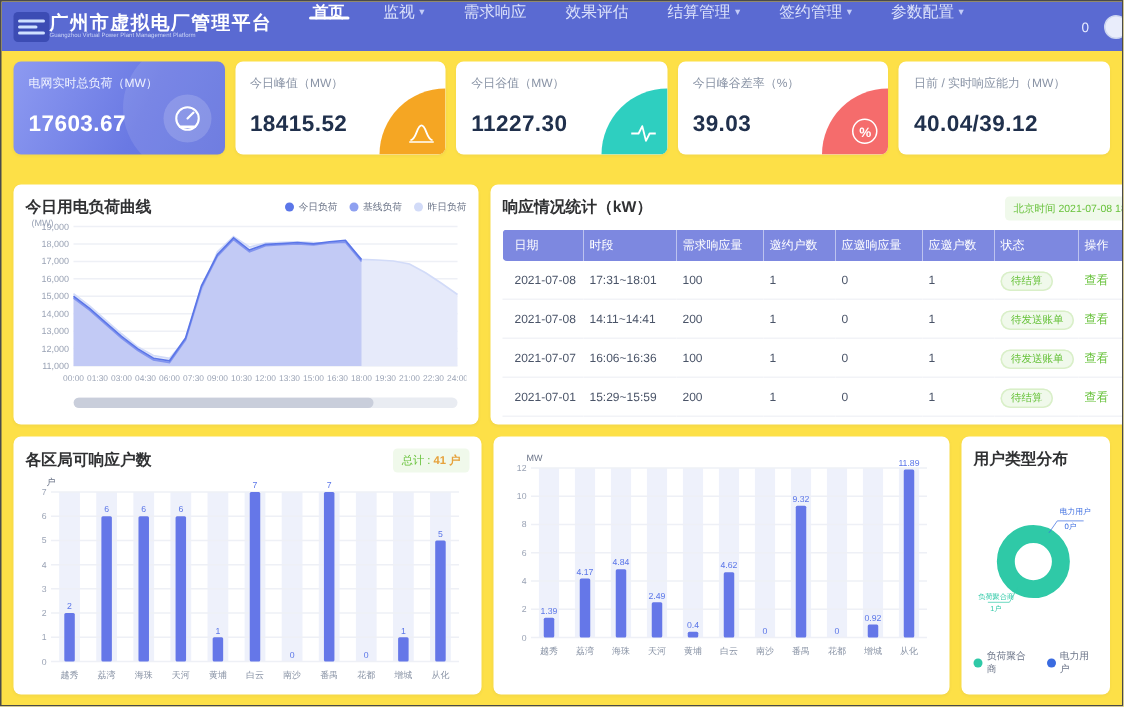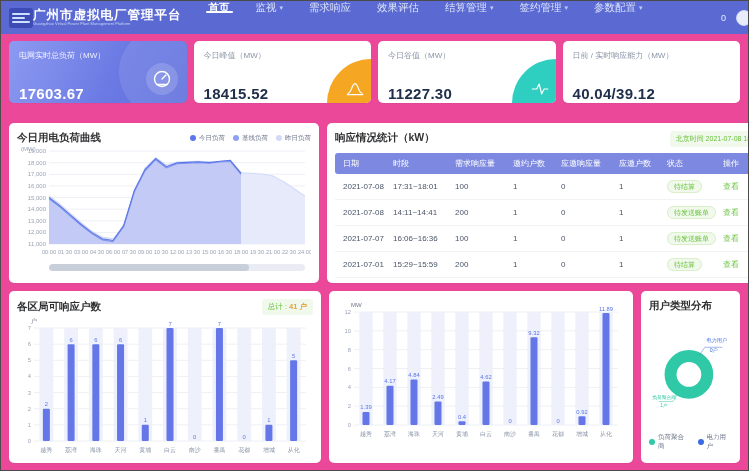--- a/index.html
+++ b/index.html
@@ -2,21 +2,21 @@
 <html><head>
 <meta charset="utf-8">
 <style>
   :root{
     --nav-bg:#5a6ad2; --accent:#5b76e8; --bar:#6577e8; --teal:#2fc9a7; --blue:#3a6be0;
     --green:#67c23a; --green-bg:#f0f9eb; --orange:#e6a23c; --red:#f56c6c; --amber:#f5a623;
     --txt:#303133; --muted:#8a94a6; --tick:#9aa3b5; --grid:#eef0f6; --band:#eef1fb;
   }
   *{box-sizing:border-box;margin:0;padding:0;font-family:"Liberation Sans","DejaVu Sans",sans-serif;}
   html,body{background:#fff;}
-  .window{width:749px;height:471px;border:1px solid #4a4a4a;background:#ec4899;overflow:hidden;position:relative;}
+  .window{width:749px;height:471px;border:1px solid #4a4a4a;background:#fde047;overflow:hidden;position:relative;}
   
   .topnav{height:33px;background:var(--nav-bg);display:flex;align-items:center;padding:0 8px;position:relative;}
   .logo{display:flex;align-items:center;gap:6px;}
   .logo-mark{width:24px;height:20px;background:#3c4cb4;border-radius:3px;display:flex;flex-direction:column;justify-content:center;gap:2px;padding:3px;}
   .logo-mark i{display:block;height:2px;background:#cfe0ff;border-radius:1px;}
   .logo-mark i:nth-child(2){width:70%;}
   .titles{display:flex;flex-direction:column;line-height:1.05;margin-right:14px;}
   .title-cn{color:#fff;font-size:12.5px;font-weight:bold;letter-spacing:1px;}
   .title-en{color:#c8d2f5;font-size:4.5px;transform:scale(.9);transform-origin:left;}
   .nav-items{display:flex;align-items:flex-start;height:33px;}
@@ -24,21 +24,21 @@
   .nav-item.active{color:#fff;font-weight:bold;}
   .nav-item.active::after{content:"";position:absolute;left:10px;right:10px;bottom:2px;height:2px;background:#fff;border-radius:1px;}
   .nav-item .caret{font-size:7px;color:#c3ccf7;}
   .nav-right{margin-left:auto;display:flex;align-items:center;gap:10px;}
   .notif{color:#e8ecff;font-size:9px;}
   .avatar{width:16px;height:16px;border-radius:50%;background:#e9edfb;margin-right:-12px;border:1px solid #cdd6f0;}
   
   .main{padding:7px 8px;}
   .kpi-row{display:flex;gap:7px;}
   .kpi{flex:1;background:#fff;border-radius:5px;height:62px;padding:9px 10px;position:relative;overflow:hidden;box-shadow:0 1px 2px rgba(60,70,120,.06);}
-  .kpi .lbl{font-size:8px;color:var(--muted);margin-bottom:24px;white-space:nowrap;}
+  .kpi .lbl{font-size:8px;color:var(--muted);margin-bottom:13px;white-space:nowrap;}
   .kpi .val{font-size:15px;font-weight:bold;color:#20304c;letter-spacing:.3px;}
   .kpi.primary{background:linear-gradient(115deg,#8d9af1 0%,#6a79e3 60%,#5f6fdd 100%);}
   .kpi.primary .lbl{color:#eef1ff;}
   .kpi.primary .val{color:#fff;}
   .kpi.primary::before{content:"";position:absolute;right:-22px;top:-14px;width:90px;height:90px;border-radius:50%;background:rgba(255,255,255,.10);}
   .bubble{position:absolute;right:9px;bottom:8px;width:32px;height:32px;border-radius:50%;background:rgba(255,255,255,.16);display:flex;align-items:center;justify-content:center;}
   .wedge{position:absolute;right:0;bottom:0;width:44px;height:44px;border-top-left-radius:100%;display:flex;align-items:flex-end;justify-content:flex-end;padding:0 7px 7px 0;}
   .wedge.amber{background:var(--amber);} .wedge.teal{background:#2ecfc0;} .wedge.red{background:var(--red);}
   .pct-icon{width:17px;height:17px;border:1.3px solid #fff;border-radius:50%;color:#fff;font-size:9px;font-weight:bold;display:flex;align-items:center;justify-content:center;}
   
@@ -129,20 +129,27 @@
             </svg>
         </div>
       </div>
       <div class="kpi">
         <div class="lbl">今日谷值（MW）</div>
         <div class="val">11227.30</div>
         <div class="wedge teal">
           <svg width="18" height="14" viewBox="0 0 22 16">
               <polyline points="1,8 7,8 10,2 13,14 16,8 21,8" fill="none" stroke="#fff" stroke-width="1.5" stroke-linejoin="round"></polyline>
             </svg>
+        </div>
+      </div>
+      <div class="kpi">
+        <div class="lbl">今日峰谷差率（%）</div>
+        <div class="val">39.03</div>
+        <div class="wedge red">
+          <span class="pct-icon">%</span>
         </div>
       </div>
       <div class="kpi">
         <div class="lbl">日前 / 实时响应能力（MW）</div>
         <div class="val">40.04/39.12</div>
       </div>
     </div>
 
     <div class="mid-row">
       <div class="card load-card">

